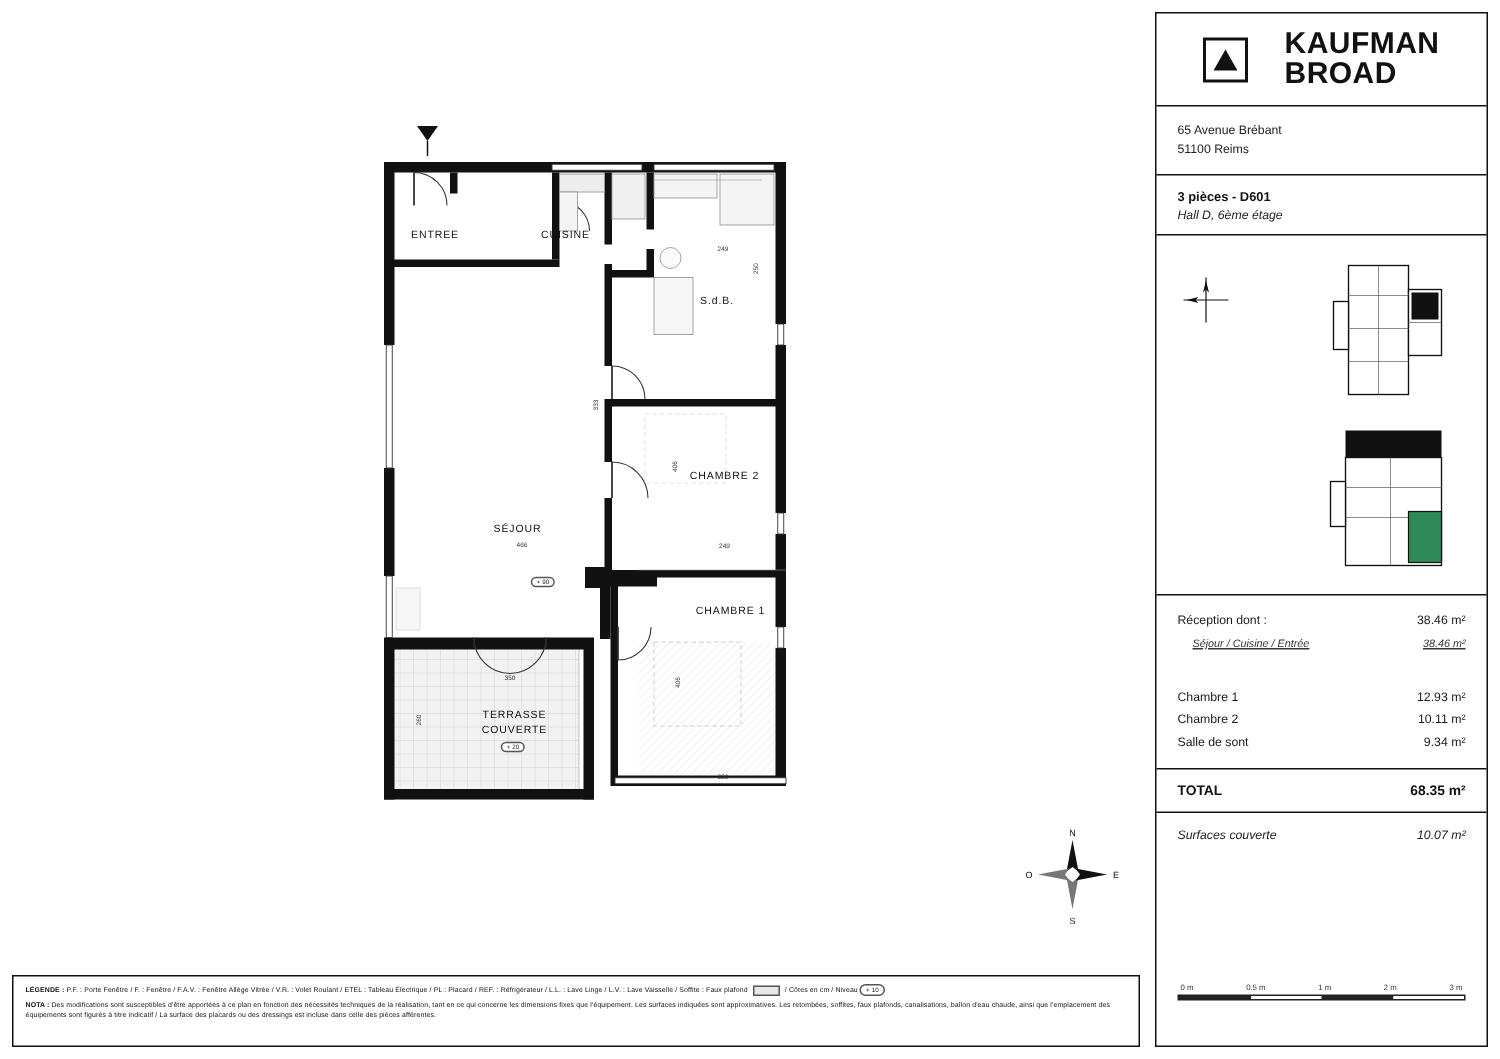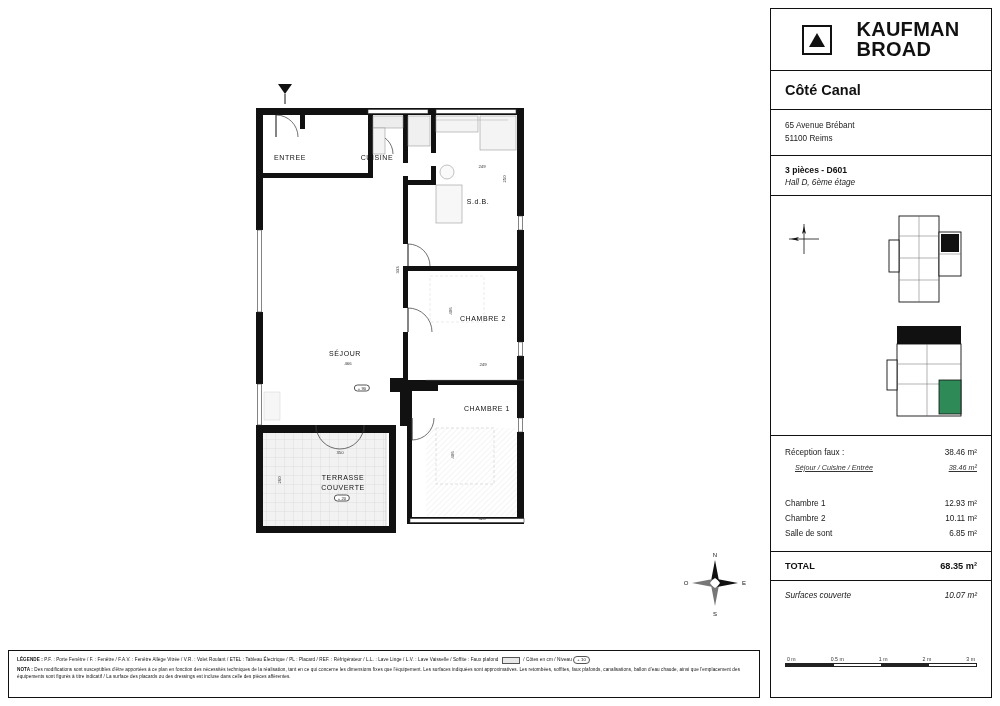--- a/index.html
+++ b/index.html
@@ -500,21 +500,20 @@
     <div class="panel-sect logo-sect">
       <div class="logo-mark">
         <div class="logo-tri"></div>
       </div>
       <div class="logo-words">
         <div>KAUFMAN</div>
         <div>BROAD</div>
       </div>
     </div>
 
-    <div class="panel-sect prog-name">Côté Canal</div>
 
     <div class="panel-sect addr">
       <div>65 Avenue Brébant</div>
       <div>51100 Reims</div>
     </div>
 
     <div class="panel-sect lot-sect">
       <div class="lot-line1">
         <span>3 pièces</span>
         <span>-</span>
@@ -564,39 +563,39 @@
             <line x1="44" y1="20" x2="44" y2="92"></line>
           </g>
           <rect x="56" y="56" width="22" height="34" fill="#2e8b57" stroke="#111" stroke-width="0.8"></rect>
         </svg>
       </div>
     </div>
 
 
     <div class="surf-body">
       <div class="srow">
-        <span class="lbl">Réception faux :</span>
+        <span class="lbl">Réception dont :</span>
         <span class="val">38.46 m²</span>
       </div>
       <div class="srow sub">
         <span class="lbl">Séjour / Cuisine / Entrée</span>
         <span class="val">38.46 m²</span>
       </div>
       <div class="gap"></div>
       <div class="srow">
         <span class="lbl">Chambre 1</span>
         <span class="val">12.93 m²</span>
       </div>
       <div class="srow">
         <span class="lbl">Chambre 2</span>
         <span class="val">10.11 m²</span>
       </div>
       <div class="srow">
         <span class="lbl">Salle de sont</span>
-        <span class="val">6.85 m²</span>
+        <span class="val">9.34 m²</span>
       </div>
     </div>
 
     <div class="total-row">
       <span>TOTAL</span>
       <span>68.35 m²</span>
     </div>
 
     <div class="terr-row">
       <span>Surfaces couverte</span>

